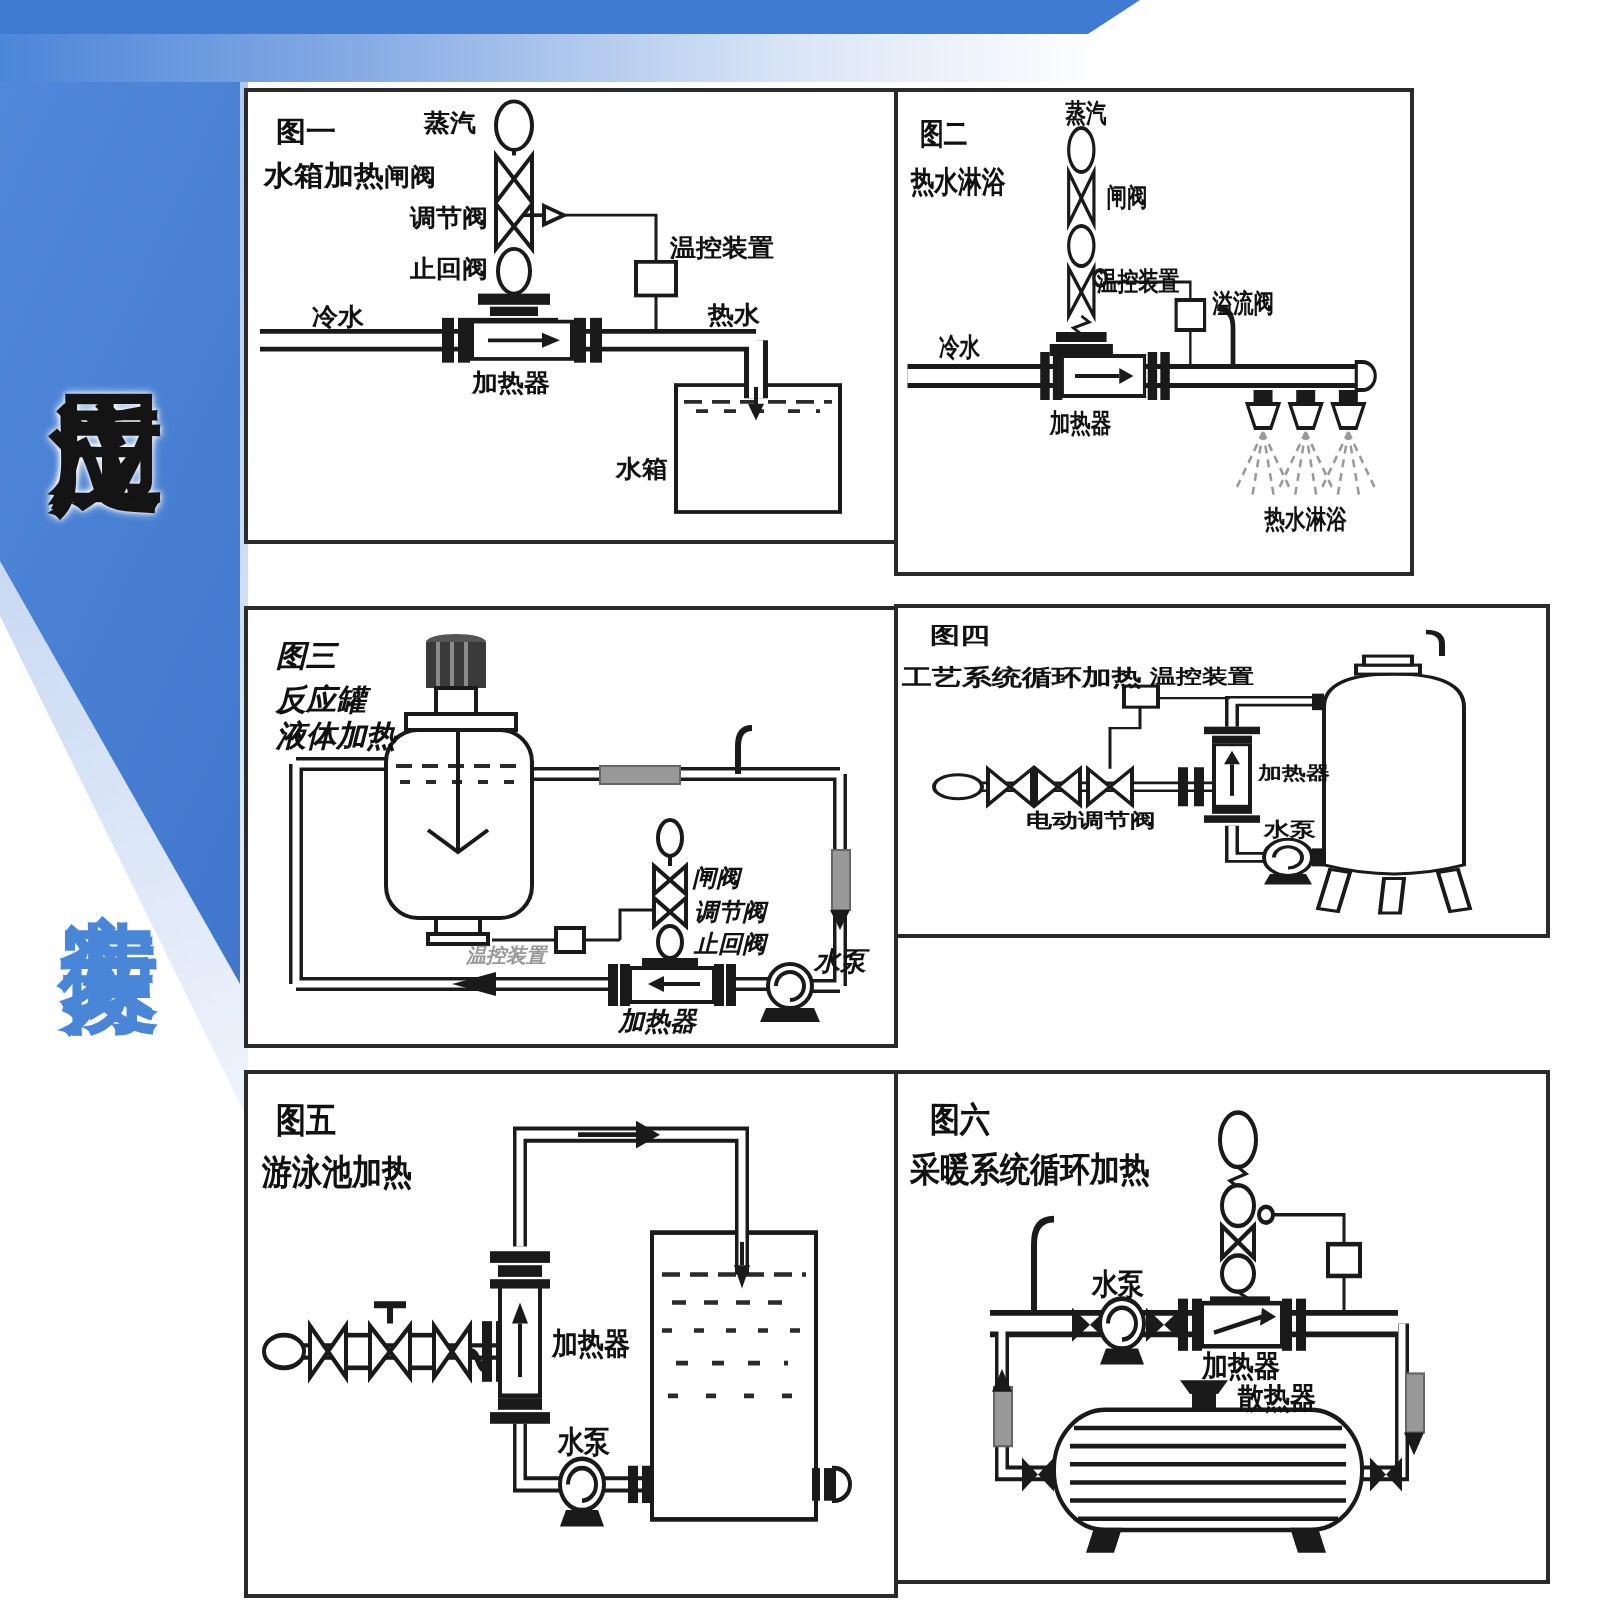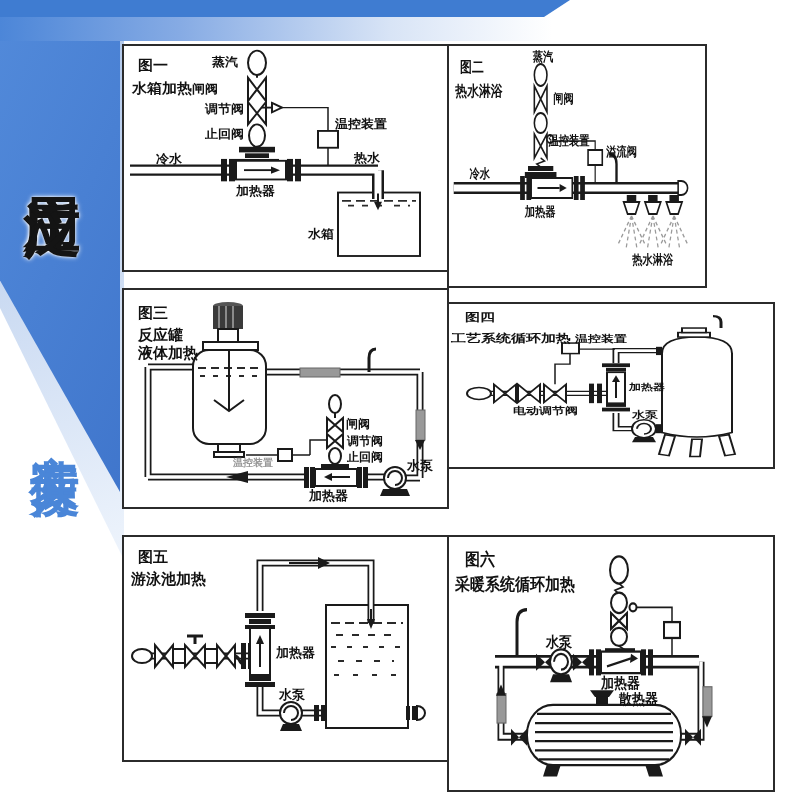--- a/index.html
+++ b/index.html
@@ -155,21 +155,21 @@
       <text x="106" y="15" class="f13">蒸汽</text>
       <text x="132" y="57" class="f13">闸阀</text>
       <text x="126" y="99" class="f13">温控装置</text>
       <text x="199" y="110" class="f13">溢流阀</text>
       <text x="26" y="132" class="f13">冷水</text>
       <text x="96" y="170" class="f13">加热器</text>
       <text x="232" y="218" class="f13">热水淋浴</text>
     </svg>
   </div>
 
-  <div class="panel" style="left:122px;top:288px;width:327px;height:221px;">
+  <div class="panel" style="left:122px;top:303px;width:327px;height:221px;font-style:italic;">
     <svg viewBox="0 0 323 217" preserveAspectRatio="none">
       <g>
         <path d="M24,77 V187 M24,77 H69 M142,82 H296 M296,82 V188 M296,188 H282" class="qo"></path>
         <path d="M24,187 H182 M244,187 H262" class="qo"></path>
         <path d="M24,77 V187 M24,77 H69 M142,82 H296 M296,82 V188 M296,188 H282" class="qi"></path>
         <path d="M24,187 H182 M244,187 H262" class="qi"></path>
         <rect x="176" y="78" width="40" height="9" class="fg"></rect>
         <rect x="292" y="120" width="9" height="30" class="fg"></rect>
         <polygon points="291,150 301,150 296,160" class="fd"></polygon>
         <polygon points="124,181 124,193 102,187" class="fd"></polygon>
@@ -277,21 +277,21 @@
       </g>
       <text x="16" y="23" class="f15">图四</text>
       <text x="2" y="51" class="f15">工艺系统循环加热</text>
       <text x="126" y="50" class="f13">温控装置</text>
       <text x="180" y="114" class="f12">加热器</text>
       <text x="64" y="146" class="f13">电动调节阀</text>
       <text x="183" y="152" class="f13">水泵</text>
     </svg>
   </div>
 
-  <div class="panel" style="left:122px;top:535px;width:327px;height:227px;">
+  <div class="panel" style="left:122px;top:535px;width:327px;height:264px;">
     <svg viewBox="0 0 323 223" preserveAspectRatio="none">
       <g>
         <rect x="202" y="68" width="82" height="123" class="fw"></rect>
         <path d="M207,86 H279" class="dash" stroke-dasharray="9 5"></path>
         <path d="M212,98 H274" class="dash" stroke-dasharray="7 9"></path>
         <path d="M207,110 H279" class="dash" stroke-dasharray="5 11"></path>
         <path d="M214,124 H270" class="dash" stroke-dasharray="6 12"></path>
         <path d="M210,138 H276" class="dash" stroke-dasharray="5 14"></path>
       </g>
       <g>

